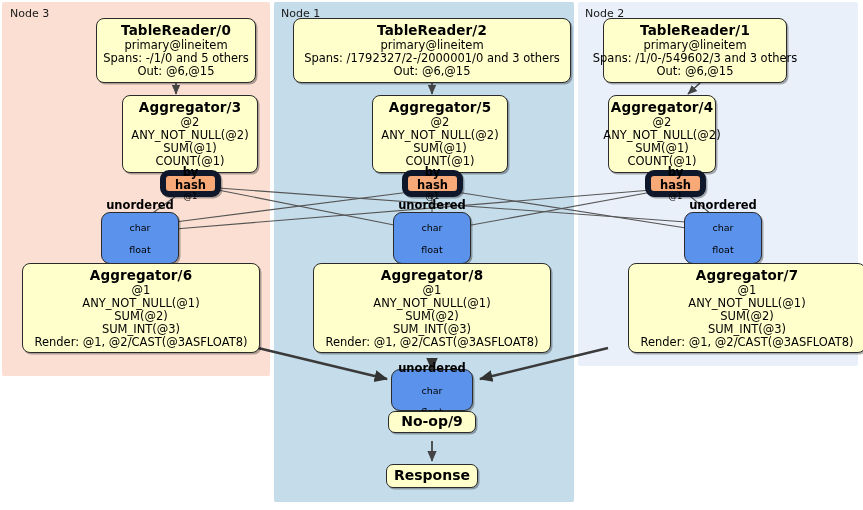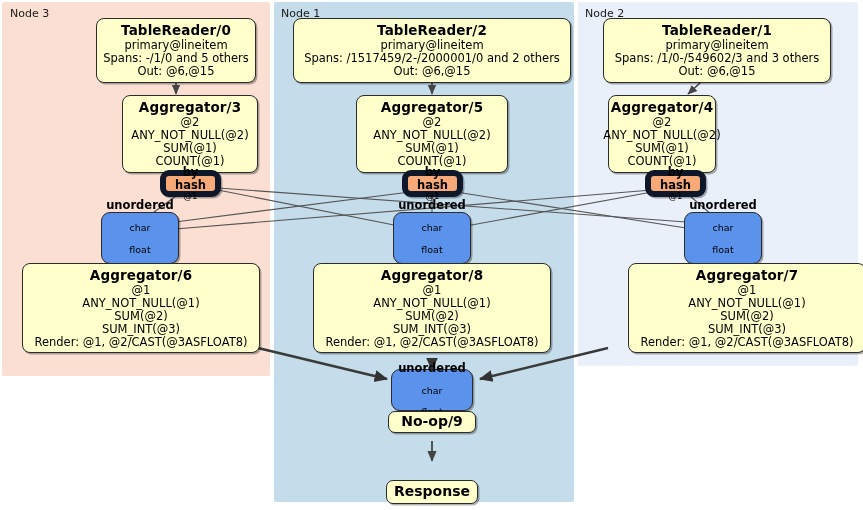--- a/index.html
+++ b/index.html
@@ -117,40 +117,40 @@
   <div class="gbox proc" style="left:96px;top:18px;width:160px;">
     <div class="ttl">TableReader/0</div>
     <div class="ln">primary@lineitem</div>
     <div class="ln">Spans: -/1/0 and 5 others</div>
     <div class="ln">Out: @6,@15</div>
   </div>
 
   <div class="gbox proc" style="left:293px;top:18px;width:278px;">
     <div class="ttl">TableReader/2</div>
     <div class="ln">primary@lineitem</div>
-    <div class="ln">Spans: /1517459/2-/2000001/0 and 2 others</div>
+    <div class="ln">Spans: /1792327/2-/2000001/0 and 3 others</div>
     <div class="ln">Out: @6,@15</div>
   </div>
 
-  <div class="gbox proc" style="left:603px;top:18px;width:228px;">
+  <div class="gbox proc" style="left:603px;top:18px;width:184px;">
     <div class="ttl">TableReader/1</div>
     <div class="ln">primary@lineitem</div>
     <div class="ln">Spans: /1/0-/549602/3 and 3 others</div>
     <div class="ln">Out: @6,@15</div>
   </div>
 
   <div class="gbox proc" style="left:122px;top:95px;width:136px;">
     <div class="ttl">Aggregator/3</div>
     <div class="ln">@2</div>
     <div class="ln">ANY_NOT_NULL(@2)</div>
     <div class="ln">SUM(@1)</div>
     <div class="ln">COUNT(@1)</div>
   </div>
 
-  <div class="gbox proc" style="left:356px;top:95px;width:152px;">
+  <div class="gbox proc" style="left:372px;top:95px;width:136px;">
     <div class="ttl">Aggregator/5</div>
     <div class="ln">@2</div>
     <div class="ln">ANY_NOT_NULL(@2)</div>
     <div class="ln">SUM(@1)</div>
     <div class="ln">COUNT(@1)</div>
   </div>
 
   <div class="gbox proc" style="left:608px;top:95px;width:108px;">
     <div class="ttl">Aggregator/4</div>
     <div class="ln">@2</div>
@@ -225,17 +225,17 @@
   <div class="gbox sync" style="left:391px;top:369px;width:82px;height:42px;">
     <div class="ttl">unordered</div>
     <div class="ln">char</div>
     <div class="ln">float</div>
   </div>
 
   <div class="gbox plain" style="left:388px;top:411px;width:88px;height:22px;">
     <div class="ttl">No-op/9</div>
   </div>
 
-  <div class="gbox plain" style="left:386px;top:480px;width:92px;height:24px;align-items:center;">
+  <div class="gbox plain" style="left:386px;top:464px;width:92px;height:24px;align-items:center;">
     <div class="ttl">Response</div>
   </div>
 
 </div>
 
 </body></html>

